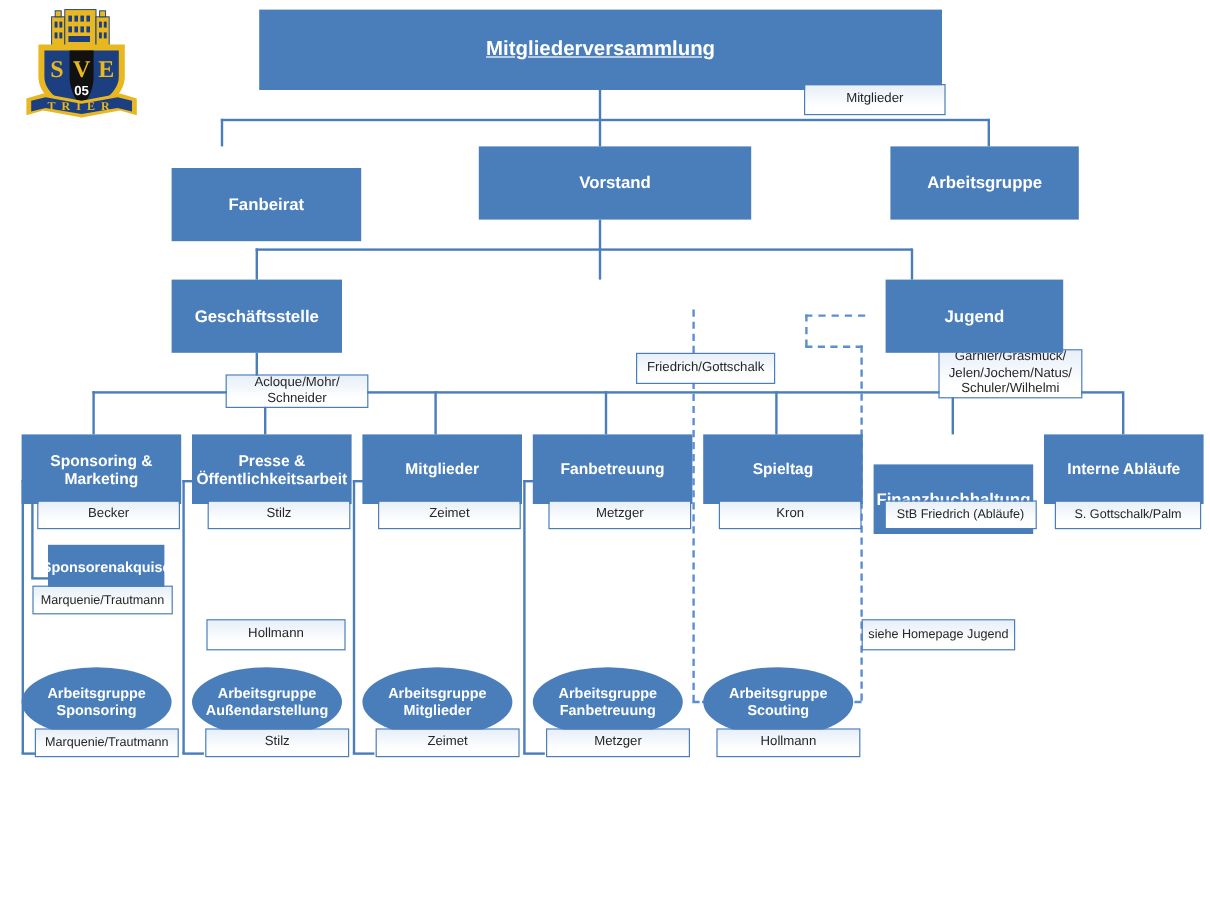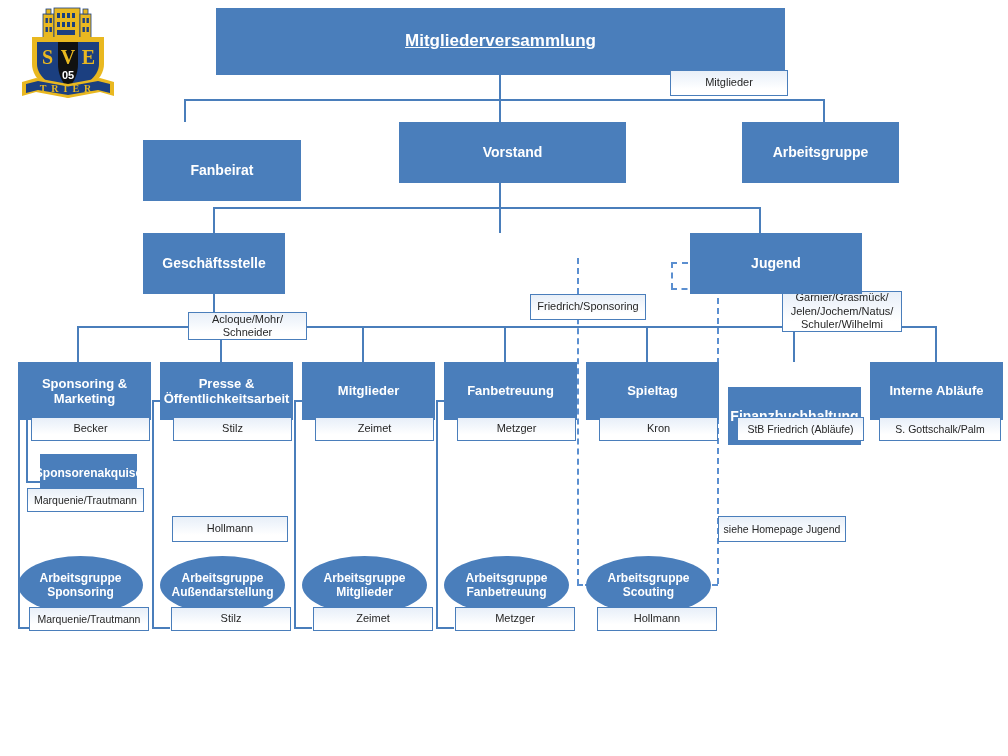--- a/index.html
+++ b/index.html
@@ -156,38 +156,38 @@
   </div>
 
   <div class="node" style="left:106px;top:140px;width:182px;height:80px;margin-left:37px;">
     <div class="head" style="width:158px;height:61px;font-size:14px;">Fanbeirat</div>
     <div class="name" style="left:45px;top:172px;width:119px;height:28px;white-space:pre-line;">Acloque/Mohr/
 Schneider</div>
   </div>
 
   <div class="node" style="left:386px;top:122px;width:260px;height:80px;">
     <div class="head" style="width:227px;height:61px;font-size:14px;margin-left:13px;">Vorstand</div>
-    <div class="name" style="left:144px;top:172px;width:116px;height:26px;">Friedrich/Sponsoring</div>
+    <div class="name" style="left:144px;top:172px;width:116px;height:26px;">Friedrich/Gottschalk</div>
   </div>
 
   <div class="node" style="left:742px;top:122px;width:160px;height:92px;">
     <div class="head" style="width:157px;height:61px;font-size:14px;">Arbeitsgruppe</div>
     <div class="name" style="left:40px;top:169px;width:120px;height:41px;white-space:pre-line;">Garnier/Grasmück/
 Jelen/Jochem/Natus/
 Schuler/Wilhelmi</div>
   </div>
 
   <div class="node" style="left:143px;top:233px;width:172px;height:80px;">
     <div class="head" style="width:142px;height:61px;font-size:14px;">Geschäftsstelle</div>
     <div class="name" style="left:29px;top:283px;width:116px;height:26px;">Hollmann</div>
   </div>
 
 
   <div class="node" style="left:690px;top:233px;width:180px;height:80px;">
-    <div class="head" style="width:172px;height:61px;font-size:14px;">Jugend</div>
+    <div class="head" style="width:148px;height:61px;font-size:14px;margin-left:48px;">Jugend</div>
     <div class="name" style="left:28px;top:283px;width:128px;height:26px;font-size:10.5px;">siehe Homepage Jugend</div>
   </div>
 
   <div class="node" style="left:18px;top:362px;width:145px;height:78px;">
     <div class="head" style="width:133px;height:58px;font-size:13px;white-space:pre-line;">Sponsoring &amp;
 Marketing</div>
     <div class="name" style="left:13px;top:55px;width:119px;height:24px;">Becker</div>
   </div>
 
   <div class="node" style="left:160px;top:362px;width:145px;height:78px;">

